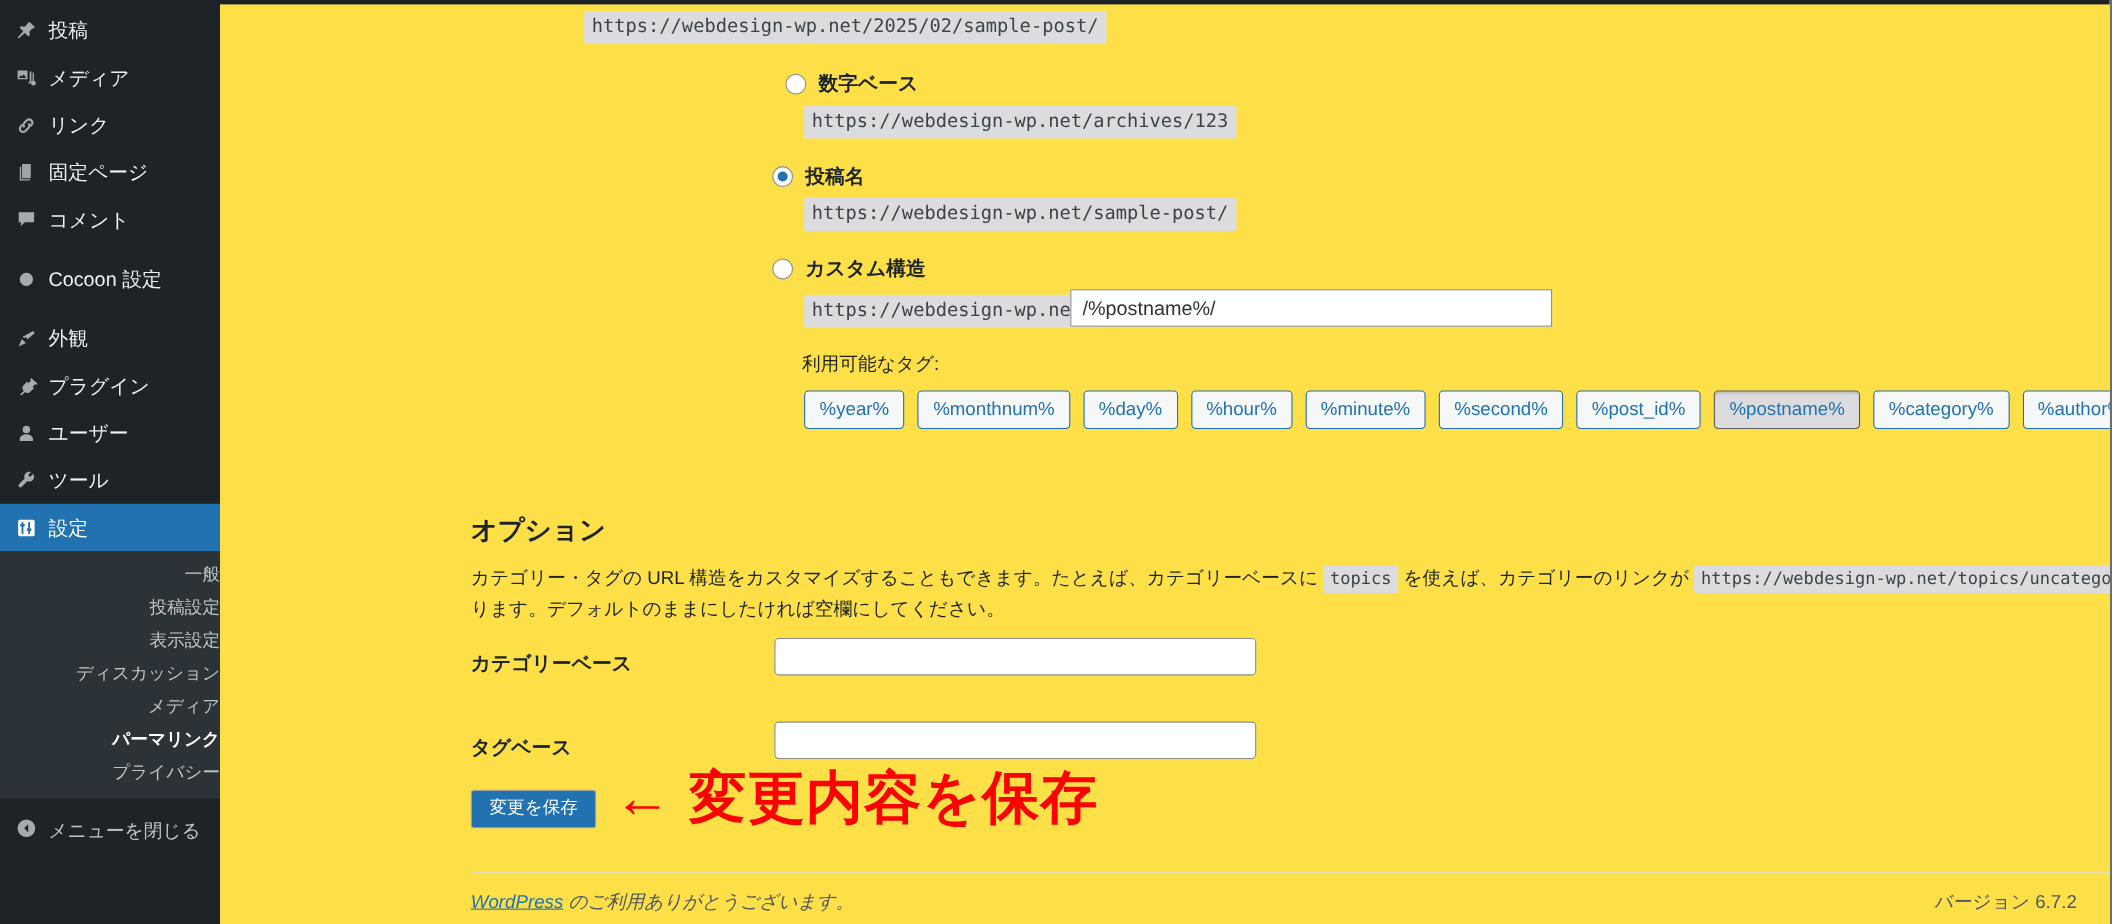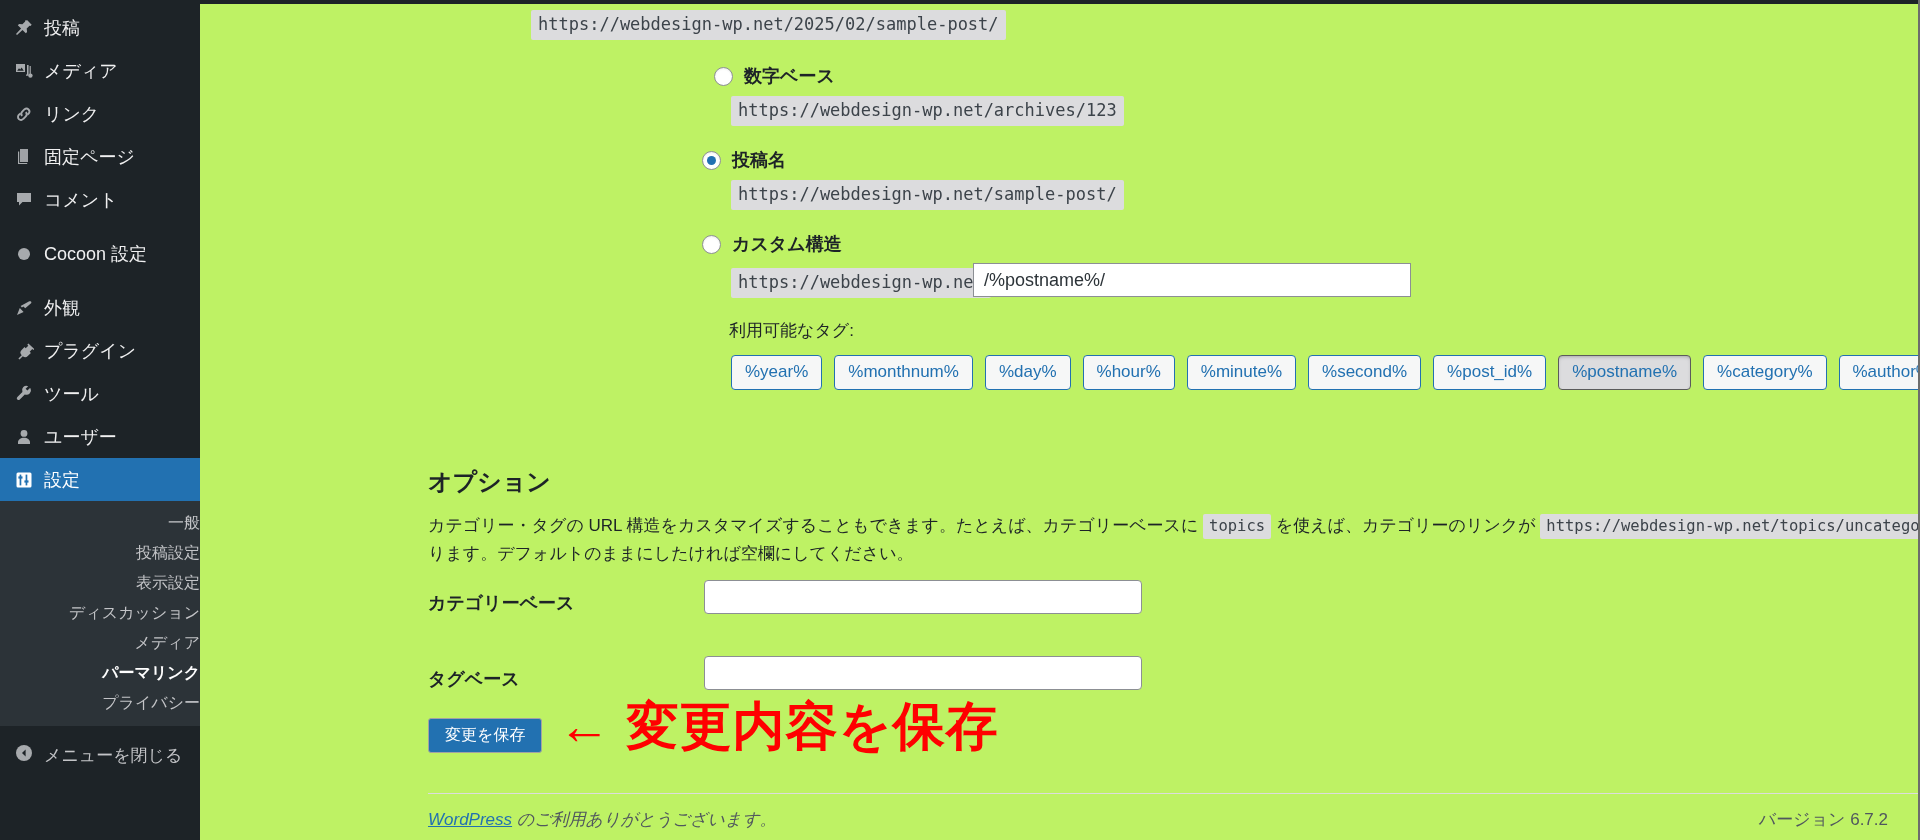--- a/index.html
+++ b/index.html
@@ -91,21 +91,21 @@
     cursor: pointer;
     margin-top: 8px;
   }
   .collapse-row .mi-icon { width: 30px; min-width:30px; color:#a7aaad; }
 
   
   #main {
     position: absolute;
     left: 200px; top: 0;
     width: 1718px; height: 840px;
-    background: #bef264;
+    background: #fde047;
     padding-left: 24px;
   }
   .top-dark-strip {
     position:absolute; left:0; top:0; width:100%; height:4px;
     background:#1d2327;
   }
 
   .code {
     font-family: "DejaVu Sans Mono", "Liberation Mono", monospace;
     background: #dcdcde;
@@ -367,34 +367,34 @@
         <svg width="20" height="20" viewBox="0 0 20 20" fill="currentColor">
             <path d="M14.4 2.6l-1.1 1.1 1 1-2.6 2.6-1.2-1.2-3.1 3.1a3.6 3.6 0 00.3 5l-3.3 3.3 1.1 1.1 3.3-3.3a3.6 3.6 0 005-.3l3.1-3.1-1.2-1.2 2.6-2.6 1 1 1.1-1.1-6-5.4z"></path>
           </svg>
       </span>
       <span class="mi-label">プラグイン</span>
     </div>
 
     <div class="menu-item">
       <span class="mi-icon">
         <svg width="20" height="20" viewBox="0 0 20 20" fill="currentColor">
-            <path d="M16.6 4.6a4.4 4.4 0 01-5.8 5.8l-5 5a1.7 1.7 0 11-2.4-2.4l5-5A4.4 4.4 0 0114.2 2.2l-2.6 2.6 1.8 1.8 2.6-2.6c.1.2.2.4.6.6z"></path>
-          </svg>
-      </span>
-      <span class="mi-label">ツール</span>
-    </div>
-
-    <div class="menu-item">
-      <span class="mi-icon">
-        <svg width="20" height="20" viewBox="0 0 20 20" fill="currentColor">
             <circle cx="10" cy="6.4" r="3.4"></circle>
             <path d="M10 10.8c-3.3 0-6 2-6 4.4V17h12v-1.8c0-2.4-2.7-4.4-6-4.4z"></path>
           </svg>
       </span>
       <span class="mi-label">ユーザー</span>
+    </div>
+
+    <div class="menu-item">
+      <span class="mi-icon">
+        <svg width="20" height="20" viewBox="0 0 20 20" fill="currentColor">
+            <path d="M16.6 4.6a4.4 4.4 0 01-5.8 5.8l-5 5a1.7 1.7 0 11-2.4-2.4l5-5A4.4 4.4 0 0114.2 2.2l-2.6 2.6 1.8 1.8 2.6-2.6c.1.2.2.4.6.6z"></path>
+          </svg>
+      </span>
+      <span class="mi-label">ツール</span>
     </div>
 
     <div class="menu-item current">
       <span class="mi-icon">
         <svg width="20" height="20" viewBox="0 0 20 20" fill="none">
             <rect x="2.5" y="2.5" width="15" height="15" rx="1.5" fill="#fff"></rect>
             <g fill="#2271b1">
               <rect x="5.6" y="4.6" width="1.7" height="10.8"></rect>
               <rect x="4.4" y="6.4" width="4.1" height="2.2"></rect>
               <rect x="11.6" y="4.6" width="1.7" height="10.8"></rect>

